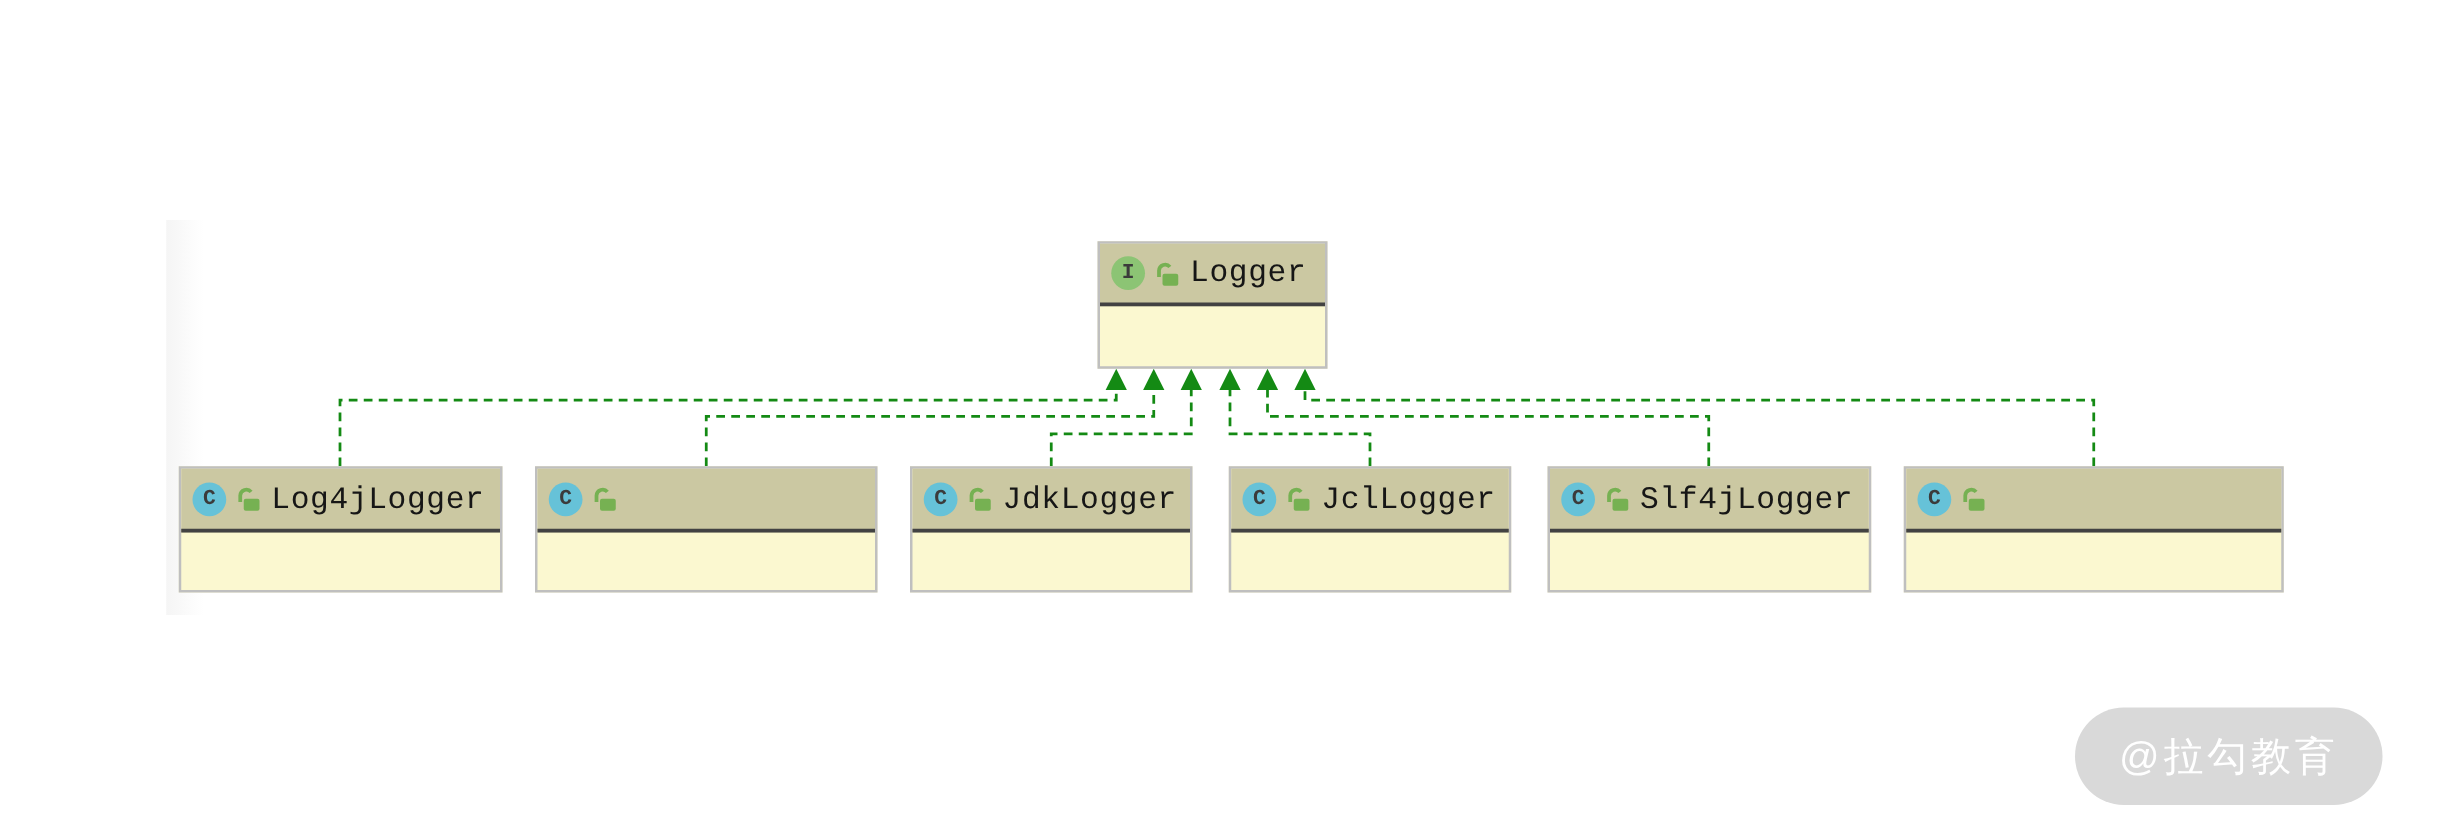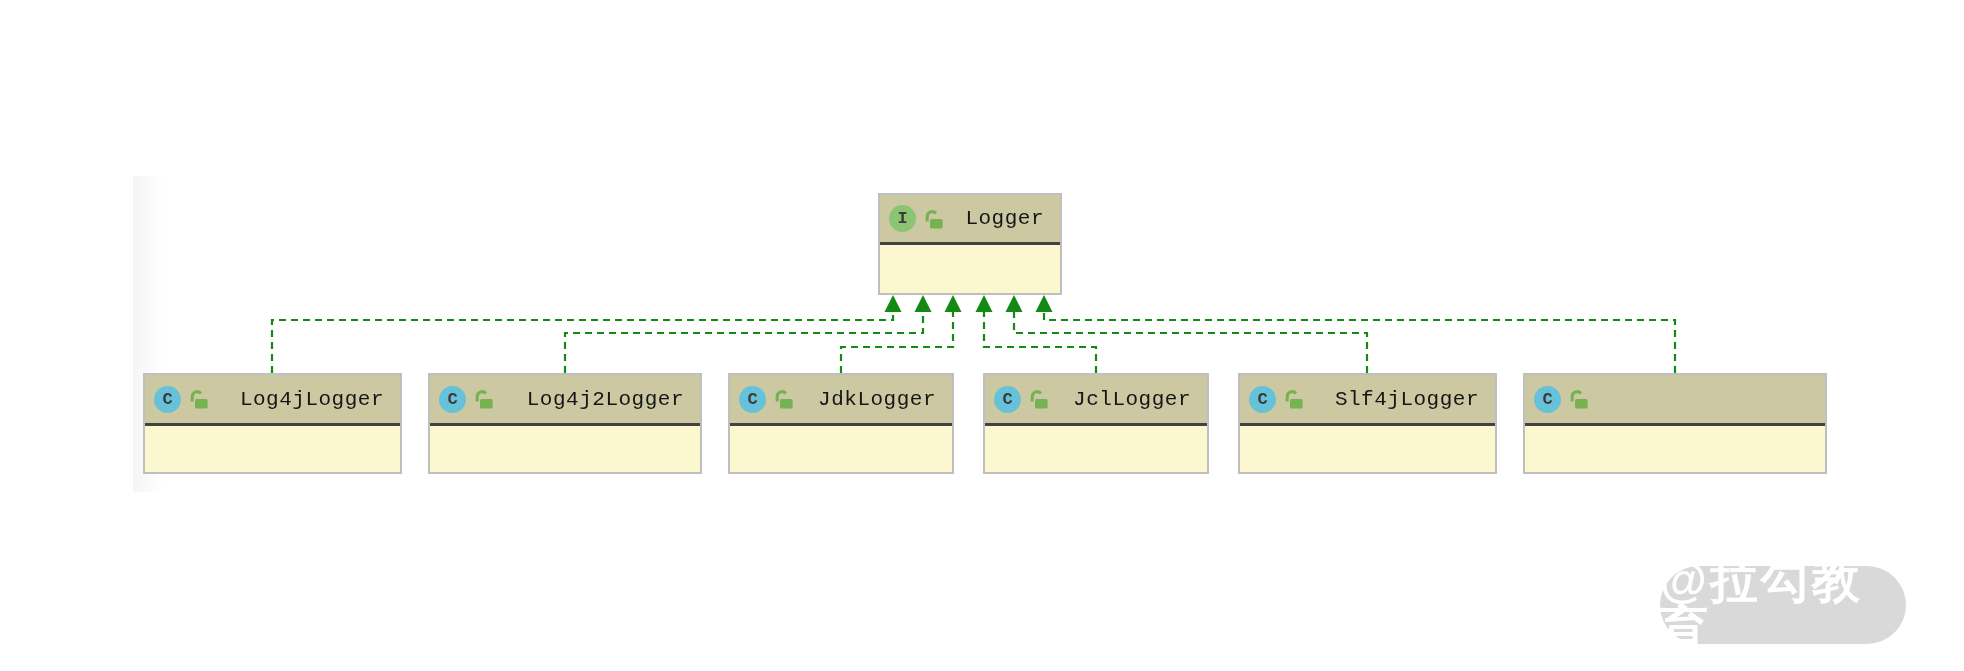--- a/index.html
+++ b/index.html
@@ -37,32 +37,32 @@
   .kind-icon.class{background:var(--class-icon,#66c2d8);}
   .kind-letter{
     font-family:"Liberation Mono","DejaVu Sans Mono",monospace;
     font-weight:bold;font-size:17px;line-height:1;color:#3b3b3b;
   }
   .lock-icon{flex:none;color:var(--lock,#76b152);width:22px;height:22px;}
   .lock-icon svg{display:block;}
   .uml-label{
     flex:1;text-align:right;white-space:nowrap;
     font-family:"Liberation Mono","DejaVu Sans Mono",monospace;
-    font-size:21px;color:#161616;letter-spacing:0.5px;
+    font-size:25px;color:#161616;letter-spacing:0.5px;
     padding-right:6px;
   }
   .uml-body{width:100%;}
 
   .watermark{
     position:absolute;display:flex;align-items:center;justify-content:center;
     background:var(--wm-bg,#d9d9d9);border-radius:40px;
   }
   .watermark-text{
-    font-size:48px;line-height:1;color:var(--wm-fg,#ffffff);
-    letter-spacing:3px;font-weight:bold;
+    font-size:32px;line-height:1;color:var(--wm-fg,#ffffff);
+    letter-spacing:3px;font-weight:normal;
   }
 </style>
 </head>
 <body>
 
 <div class="stage">
   <div class="canvas-edge"></div>
   <svg id="edge-layer" class="edge-layer" width="1964" height="671">
       <polyline points="272,373 272,320 893,320 893,312" fill="none" stroke="#148a14" stroke-width="2.2" stroke-dasharray="7 5"></polyline>
       <path d="M893 295 L884.5 312 L901.5 312 Z" fill="#148a14"></path>
@@ -112,21 +112,20 @@
     <div class="uml-header" style="height: 51px;">
       <span class="kind-icon class">
         <span class="kind-letter">C</span>
       </span>
       <span class="lock-icon">
         <svg viewBox="0 0 22 22" width="22" height="22">
           <path d="M4.2 13.5 V8.4 A4.9 4.9 0 0 1 12.9 5.5" fill="none" stroke="currentColor" stroke-width="3"></path>
           <rect x="7" y="11" width="12.6" height="9.6" rx="1.6" fill="currentColor"></rect>
         </svg>
       </span>
-      <span class="uml-label">Log4j2Logger</span>
     </div>
     <div class="uml-body"></div>
   </div>
       <div class="uml-node" style="left: 728px; top: 373px; width: 226px; height: 101px;">
     <div class="uml-header" style="height: 51px;">
       <span class="kind-icon class">
         <span class="kind-letter">C</span>
       </span>
       <span class="lock-icon">
         <svg viewBox="0 0 22 22" width="22" height="22">

